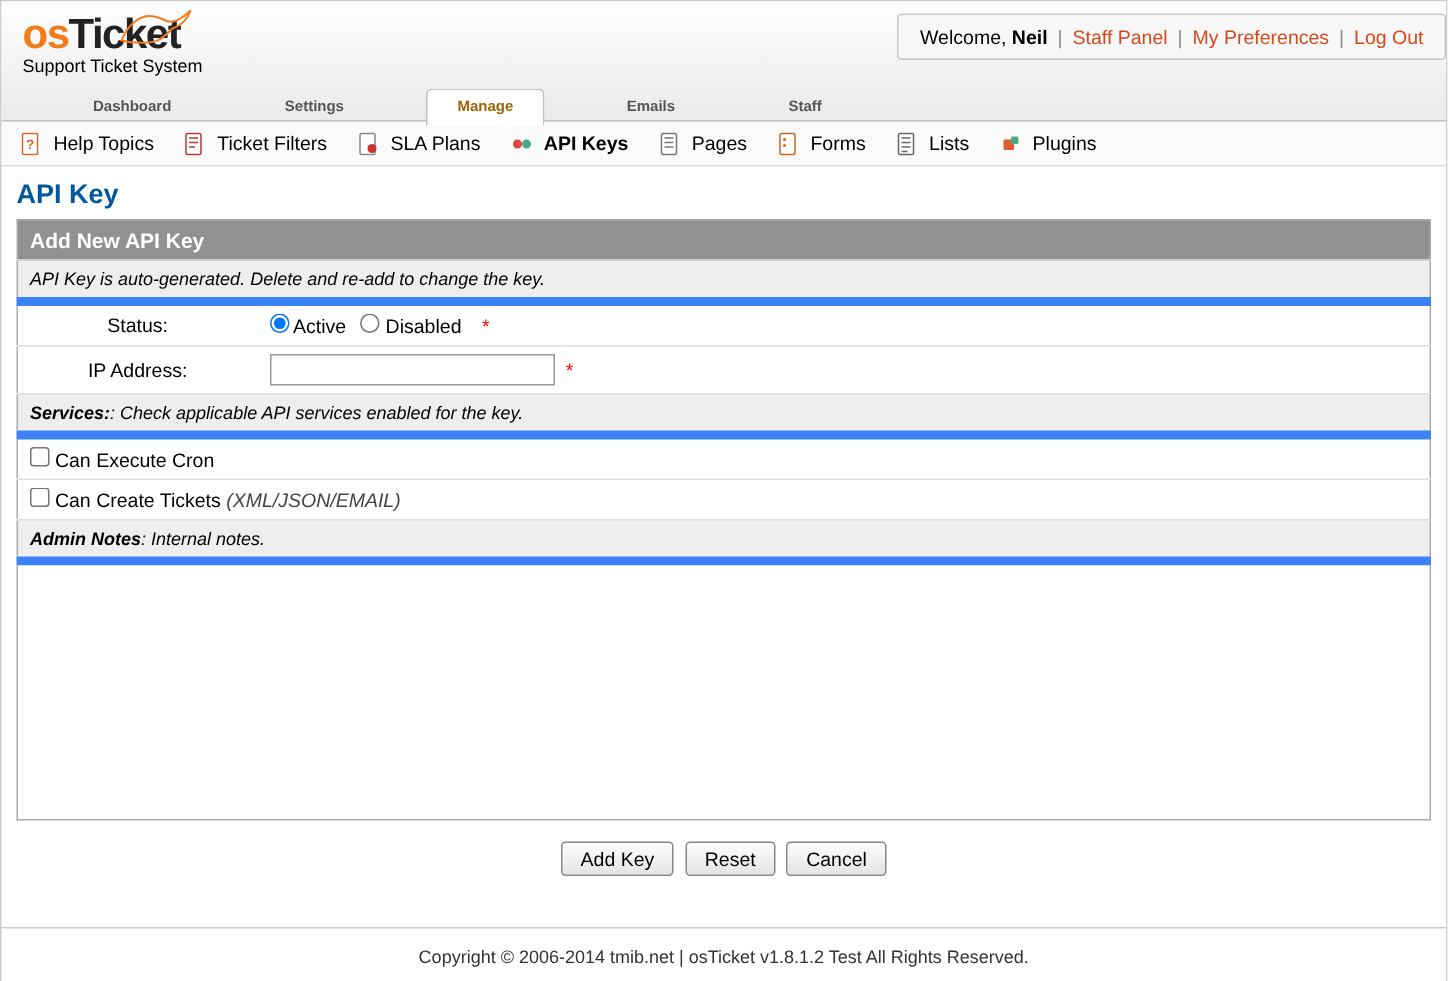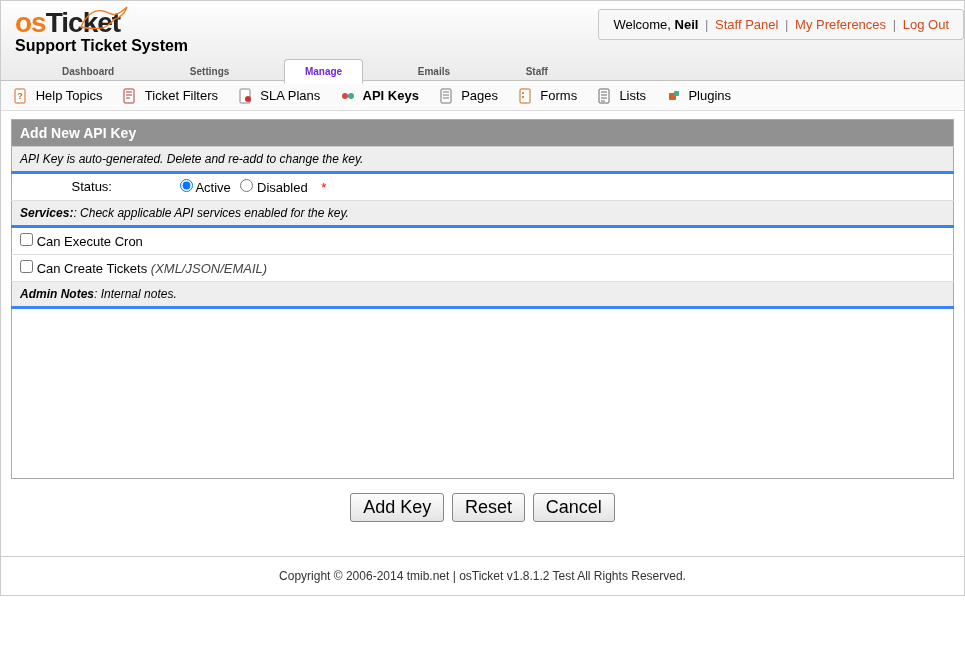--- a/index.html
+++ b/index.html
@@ -5,60 +5,60 @@
     * { margin: 0; padding: 0; box-sizing: border-box; }
     body { font-family: Arial, Helvetica, sans-serif; font-size: 13px; color: #000; background: #fff; }
     .container { width: 965px; border: 1px solid #ccc; }
     
     
     .header { background: linear-gradient(to bottom, #fefefe, #eaeaea); padding: 8px 10px 0 10px; position: relative; border-bottom: 1px solid #c0c0c0; height: 80px; }
     .logo-wrap { position: absolute; left: 14px; top: 6px; }
     .logo-text { font-size: 28px; font-weight: bold; letter-spacing: -1px; }
     .logo-os { color: #f27b1a; }
     .logo-ticket { color: #222; }
-    .logo-sub { display: block; font-size: 16px; font-weight: bold; text-align: right; color: #000; margin-top: -2px; }
+    .logo-sub { display: block; font-size: 12px; font-weight: normal; text-align: right; color: #000; margin-top: -2px; }
     .kangaroo { position: absolute; left: 64px; top: -4px; }
     
     .userbar { position: absolute; right: 0; top: 8px; background: #f7f7f7; border: 1px solid #c8c8c8; border-radius: 3px; padding: 7px 14px; font-size: 13px; }
     .userbar a { color: #d24a1c; text-decoration: none; }
     .userbar .sep { color: #888; margin: 0 3px; }
     .userbar b { font-weight: bold; }
     
     
     .mainnav { margin-top: 50px; padding-left: 30px; }
     .mainnav .tab { display: inline-block; padding: 6px 20px 6px 20px; font-size: 10px; font-weight: bold; color: #555; cursor: pointer; border: 1px solid transparent; border-bottom: none; margin-right: 30px; vertical-align: bottom;}
-    .mainnav .tab.active { color: #6d28d9; background: #fff; border: 1px solid #c0c0c0; border-bottom: 1px solid #fff; border-top-left-radius: 4px; border-top-right-radius: 4px; margin-bottom: -1px; position: relative; z-index: 2;}
+    .mainnav .tab.active { color: #a16207; background: #fff; border: 1px solid #c0c0c0; border-bottom: 1px solid #fff; border-top-left-radius: 4px; border-top-right-radius: 4px; margin-bottom: -1px; position: relative; z-index: 2;}
     
     
     .subnav { background: #fafafa; border-bottom: 1px solid #ddd; padding: 6px 12px; }
     .subnav .item { display: inline-block; margin-right: 16px; font-size: 13px; cursor: pointer; vertical-align: middle; }
     .subnav .item.active { font-weight: bold; }
     .subnav .ico { display: inline-block; width: 16px; height: 16px; vertical-align: middle; margin-right: 3px; }
     .subnav .lbl { vertical-align: middle; }
     
     
     .content { padding: 8px 10px 30px 10px; }
     h1.page-title { color: #00599e; font-size: 18px; font-weight: bold; margin-bottom: 6px; }
     
     table.formtable { width: 100%; border: 1px solid #aaa; border-collapse: collapse; }
     table.formtable th.section-hdr { background: #919191; color: #fff; text-align: left; padding: 5px 8px; font-size: 14px; font-weight: bold; }
-    table.formtable td.sub-hdr { background: #eee; font-style: italic; padding: 5px 8px; border-bottom: 3px solid #3b82f6; border-top: 1px solid #ccc; font-size: 12px; }
+    table.formtable td.sub-hdr { background: #eee; font-style: italic; padding: 5px 8px; border-bottom: 6px solid #3b82f6; border-top: 1px solid #ccc; font-size: 12px; }
     table.formtable td { padding: 5px 8px; vertical-align: middle; font-size: 13px; }
     table.formtable tr.row td { border-bottom: 1px solid #ddd; }
     table.formtable tr.row td:first-child { width: 160px; font-weight: normal; text-align: center; }
     .req { color: red; margin-left: 4px; }
     input[type=text].ip { width: 190px; border: 1px solid #999; padding: 2px 3px; background: #fff; }
     
     .services-row td { border-bottom: 1px solid #ddd; }
     .service-hint { font-style: italic; color: #444; }
     
     .notes-area { width: 100%; height: 170px; border: 1px solid #aaa; border-top: none; background: #fff; }
     
     .buttons { text-align: center; padding: 14px 0 4px 0; }
-    .buttons button { padding: 3px 12px; font-size: 18px; border: 1px solid #888; border-radius: 3px; background: linear-gradient(to bottom, #fdfdfd, #e4e4e4); cursor: pointer; margin: 0 2px;}
+    .buttons button { padding: 3px 12px; font-size: 13px; border: 1px solid #888; border-radius: 3px; background: linear-gradient(to bottom, #fdfdfd, #e4e4e4); cursor: pointer; margin: 0 2px;}
     
     .footer { text-align: center; font-size: 12px; padding: 12px 0; border-top: 1px solid #ccc; color: #333; }
     
     label.inline { font-weight: normal; margin-right: 6px; }
   </style>
 </head>
 <body>
 
 <div class="container">
 
@@ -148,20 +148,21 @@
     <span class="item">
       <span class="ico"><svg width="16" height="16">
             <rect x="3" y="5" width="7" height="7" rx="1" fill="#dd5a2a"></rect>
             <rect x="8" y="3" width="5" height="5" rx="1" fill="#4a8"></rect>
           </svg></span>
       <span class="lbl">Plugins</span>
     </span>
   </div>
 
   <div class="content">
+    <h1 class="page-title">API Key</h1>
 
     <table class="formtable">
       <tbody>
           <tr>
             <th class="section-hdr" colspan="2">Add New API Key</th>
           </tr>
       <tr>
             <td class="sub-hdr" colspan="2">API Key is auto-generated. Delete and re-add to change the key.</td>
           </tr>
 
@@ -173,20 +174,27 @@
             <span>Active</span>
           </label>
           <label class="inline">
             <input type="radio" name="status" style="">
             <span>Disabled</span>
           </label>
           <span class="req">*</span>
         </td>
       </tr>
 
+      <tr class="row">
+        <td>IP Address:</td>
+        <td>
+          <input type="text" class="ip" value="" style="">
+          <span class="req">*</span>
+        </td>
+      </tr>
 
       <tr>
             <td class="sub-hdr" colspan="2">
         <b><i>Services:</i></b><i>: Check applicable API services enabled for the key.</i>
       </td>
           </tr>
 
       <tr class="services-row">
             <td colspan="2">
         <label>

